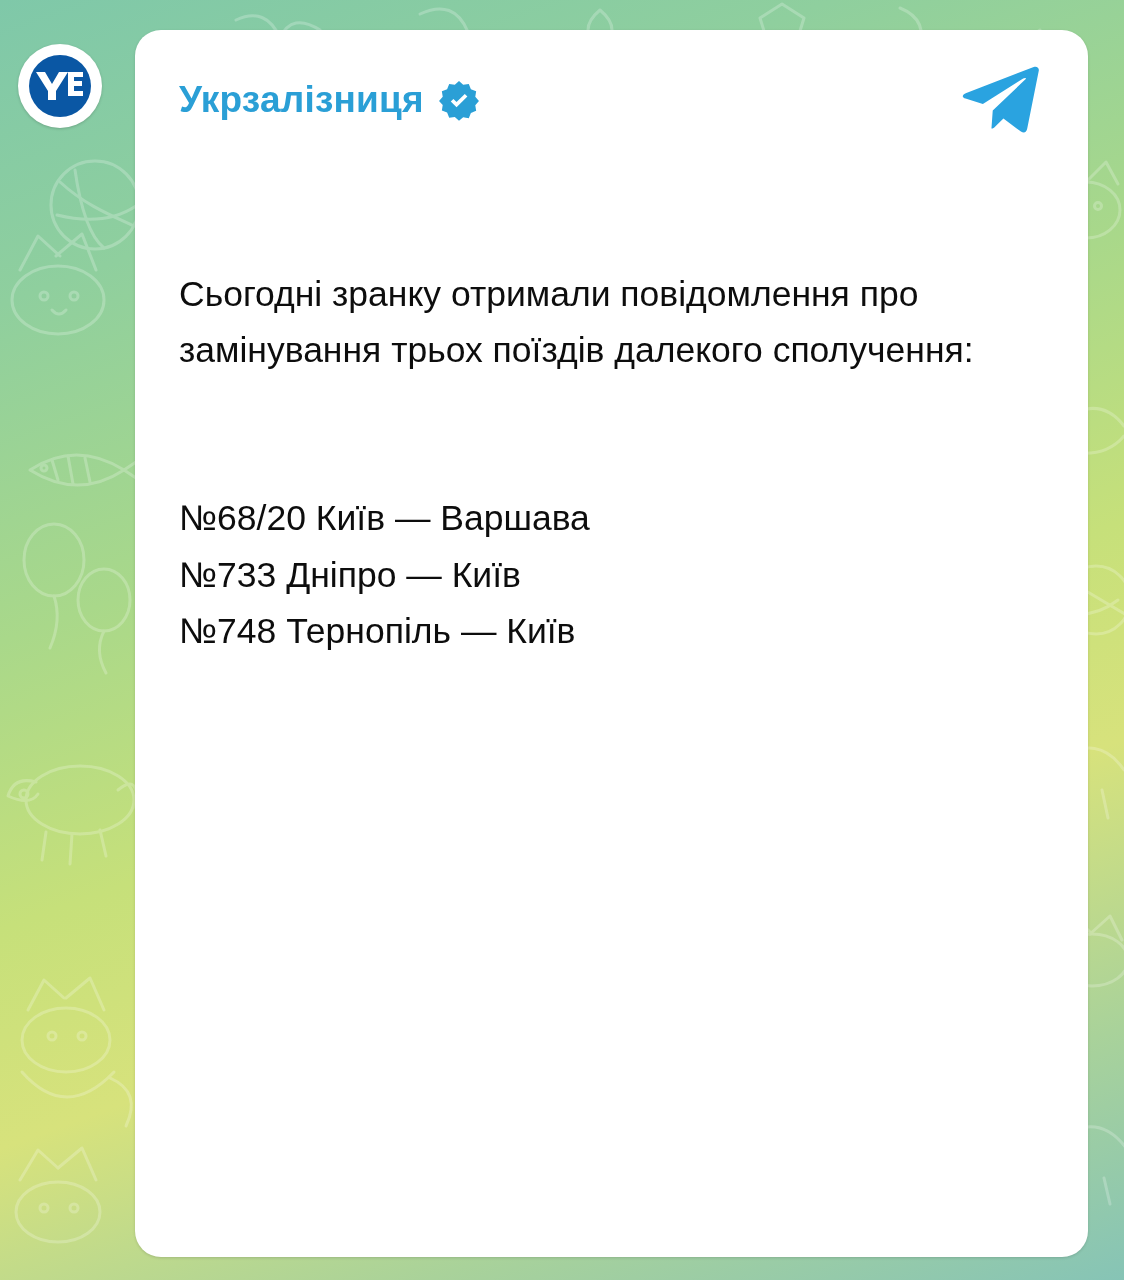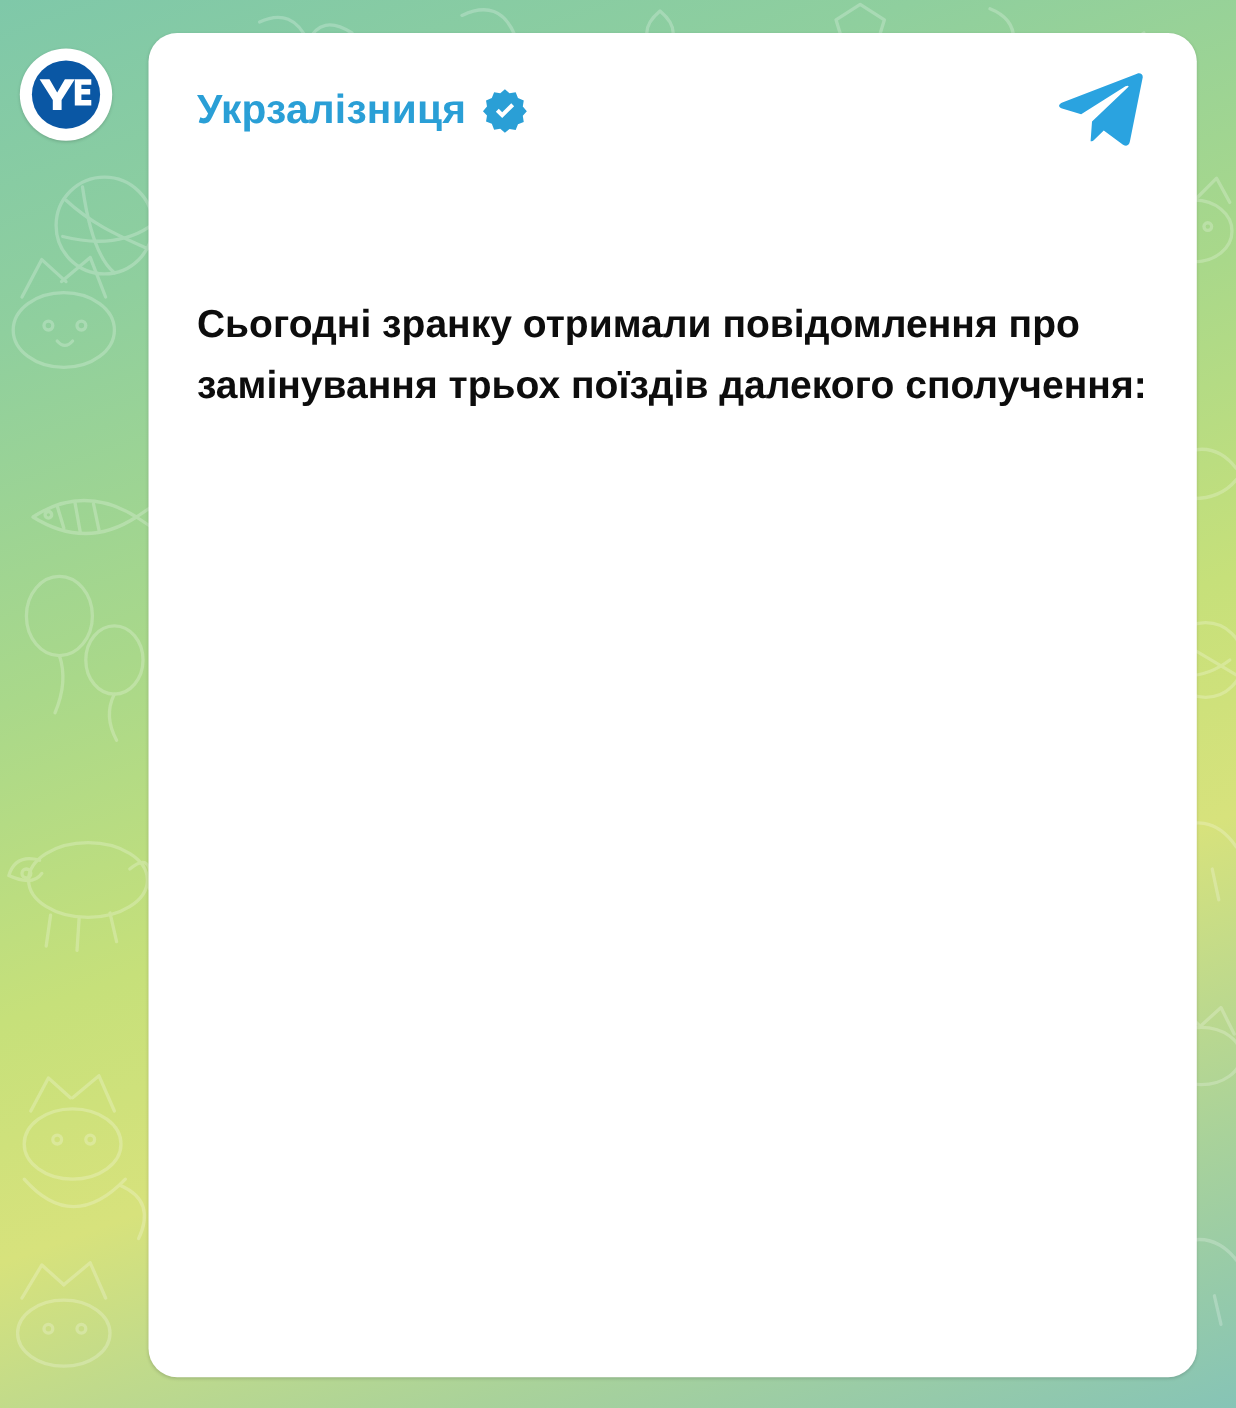--- a/index.html
+++ b/index.html
@@ -96,21 +96,21 @@
   }
 
   .msg-text {
     color: #0d0d0d;
     font-size: 35.5px;
     line-height: 1.58;
     white-space: pre-wrap;
     word-wrap: break-word;
   }
   .msg-text .lead {
-    font-weight: bold;
+    font-weight: normal;
   }
   .para {
     margin: 0 0 0 0;
   }
   .spacer {
     height: 36px;
   }
 </style>
 </head>
 <body>
@@ -217,20 +217,23 @@
       </div>
       <span class="tg-logo">
         <svg width="78" height="68" viewBox="0 0 48 42" xmlns="http://www.w3.org/2000/svg">
           <path fill="#2aa3e0" d="M47.3 3.1 L40.2 38.6 c-.5 2.4 -1.9 3 -3.9 1.9 l-10.8 -8 -5.2 5 c-.6 .6 -1.1 1.1 -2.2 1.1 l.8 -11.1 L39.1 8.2 c.9 -.8 -.2 -1.2 -1.4 -.5 L12.8 23.4 2.1 20.1 c-2.3 -.7 -2.4 -2.3 .5 -3.5 L44.2 .6 c1.9 -.7 3.6 .5 3.1 2.5 z"></path>
         </svg>
       </span>
     </div>
 
     <div class="msg-text">
       <div class="para lead">Сьогодні зранку отримали повідомлення про замінування трьох поїздів далекого сполучення:</div>
+      <div class="para">№68/20 Київ — Варшава
+№733 Дніпро — Київ
+№748 Тернопіль — Київ</div>
       <div class="spacer"></div>
       <div class="spacer"></div>
       
       
       
     </div>
 
   </div>
 </div>
 

